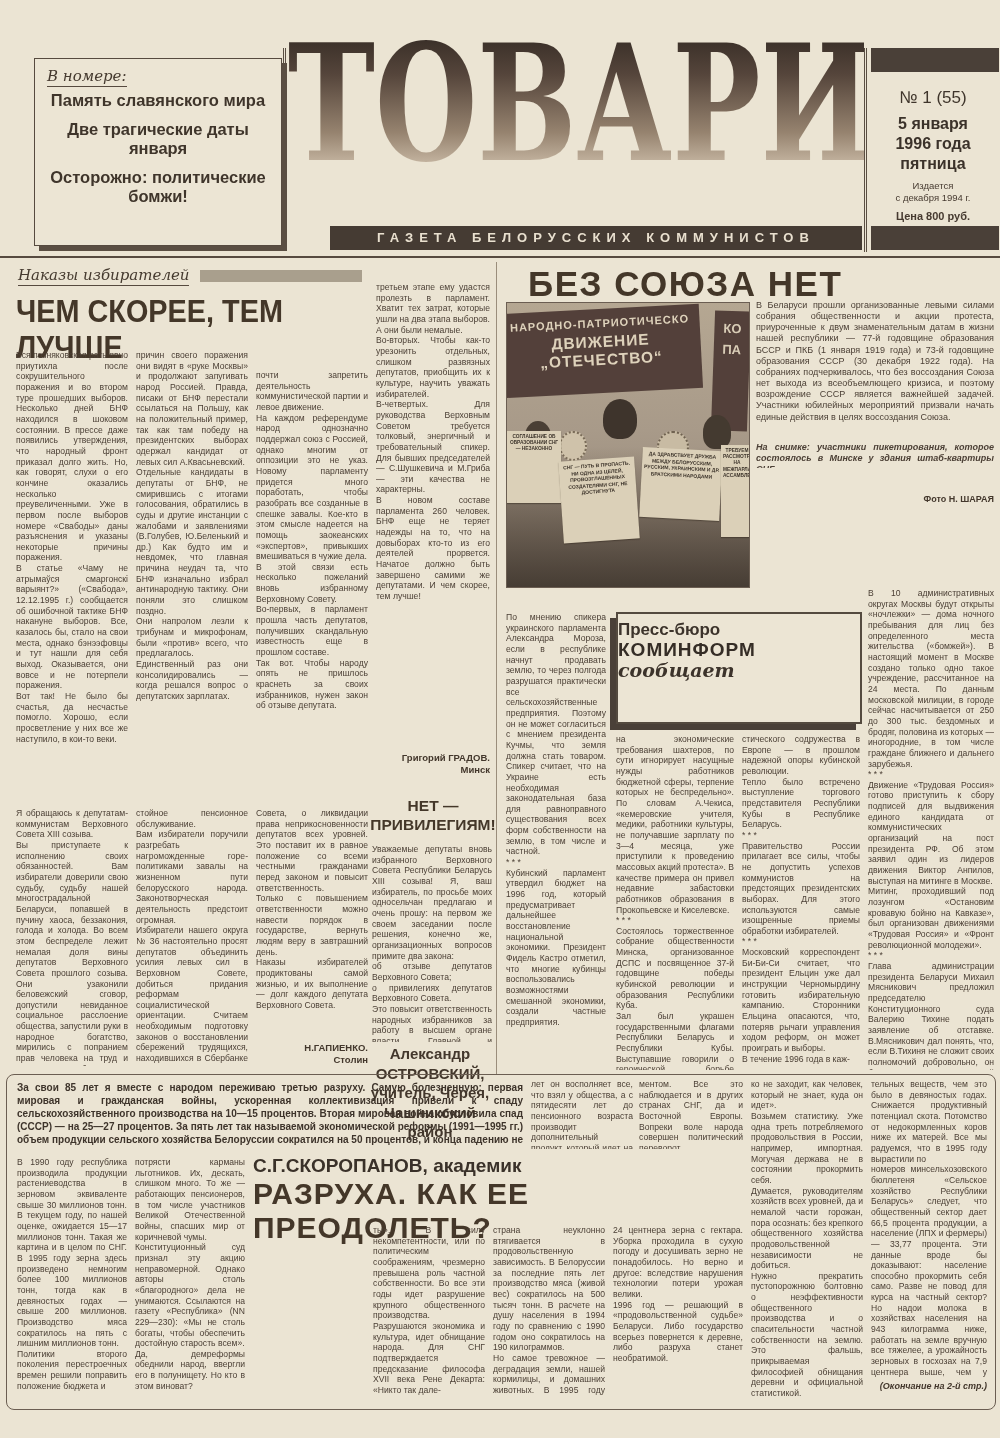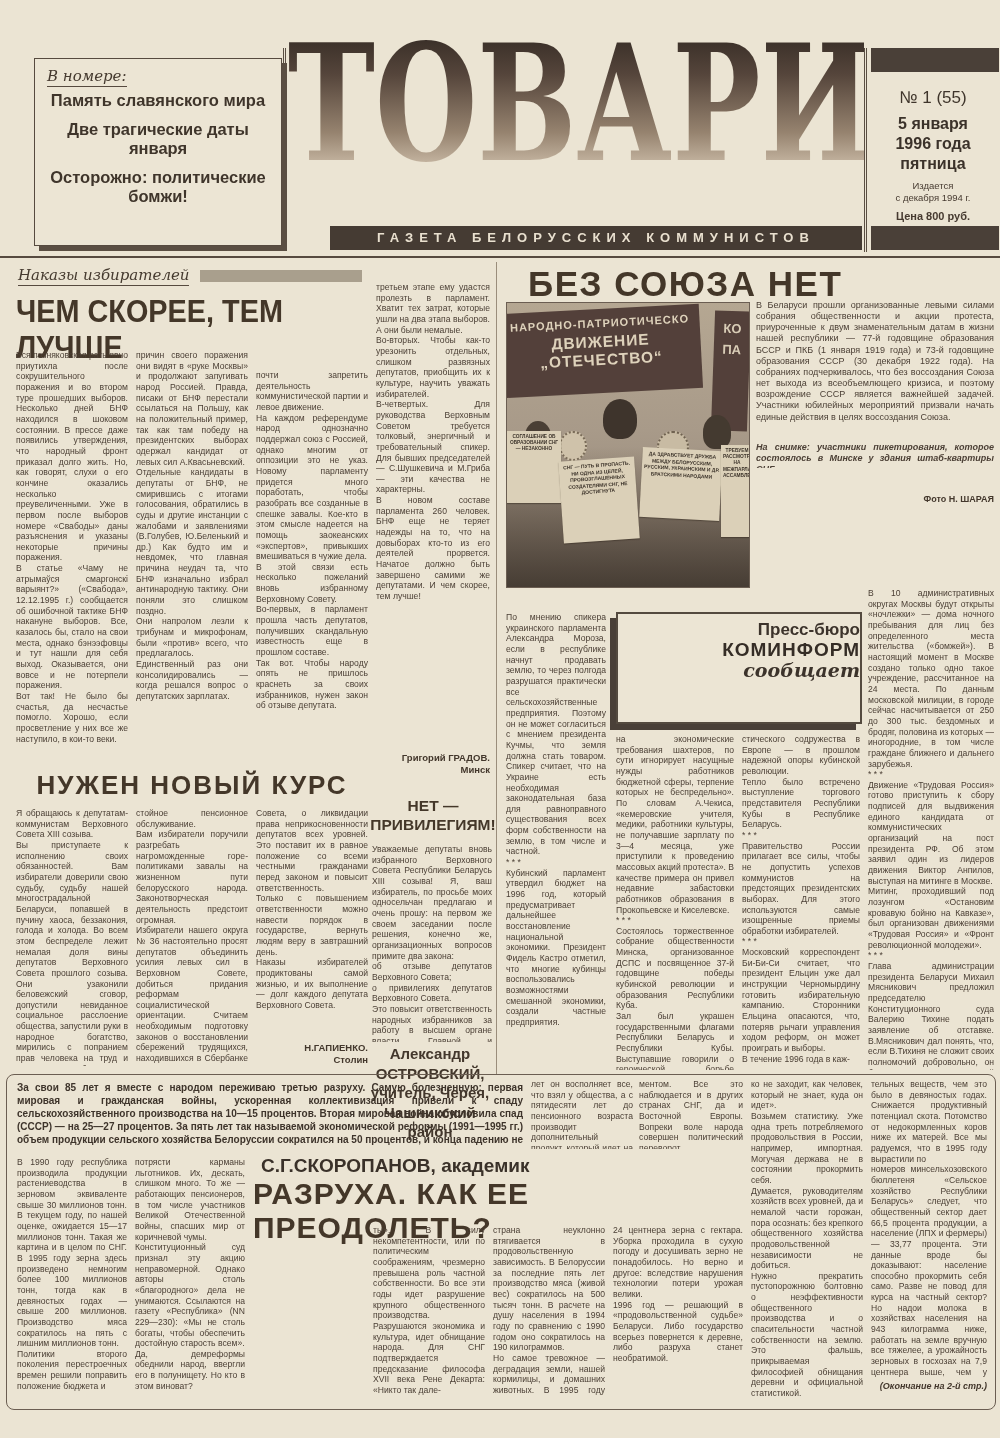--- a/index.html
+++ b/index.html
@@ -90,21 +90,20 @@
   <div class="abs bt" style="left:372px;top:844px;width:120px;height:198px;">Уважаемые депутаты вновь избранного Верховного Совета Республики Беларусь XIII созыва! Я, ваш избиратель, по просьбе моих односельчан предлагаю и очень прошу: на первом же своем заседании после решения, конечно же, организационных вопросов примите два закона:
 об отзыве депутатов Верховного Совета;
 о привилегиях депутатов Верховного Совета.
 Это повысит ответственность народных избранников за работу в высшем органе власти. Главной и единственной привилегией депутата должна быть зарплата.
 А за злоупотребление должностью, служебным положением, за любые махинации надо выработать действенные меры воздействия.</div>
   <div class="abs" style="left:366px;top:1044px;width:128px;text-align:center;font-weight:bold;
        font-size:15px;line-height:1.3;white-space:pre-line;color:#43372c;">Александр ОСТРОВСКИЙ,
 учитель, Черея,
 Чашникский район</div>
 
-  <div class="abs headline" style="left:16px;top:770px;width:352px;font-size:26px;text-align:center;letter-spacing:2px;">НУЖЕН НОВЫЙ КУРС</div>
   <div class="abs bt" style="left:16px;top:808px;width:112px;height:258px;">Я обращаюсь к депутатам-коммунистам Верховного Совета XIII созыва.
 Вы приступаете к исполнению своих обязанностей. Вам избиратели доверили свою судьбу, судьбу нашей многострадальной Беларуси, попавшей в пучину хаоса, беззакония, голода и холода. Во всем этом беспределе лежит немалая доля вины депутатов Верховного Совета прошлого созыва. Они узаконили беловежский сговор, допустили невиданное социальное расслоение общества, запустили руки в народное богатство, мирились с попранием прав человека на труд и отдых, на бесплатное образование и медицинское обслуживание.</div>
   <div class="abs bt" style="left:136px;top:808px;width:112px;height:258px;">стойное пенсионное обслуживание.
 Вам избиратели поручили разгребать нагроможденные горе-политиками завалы на жизненном пути белорусского народа. Законотворческая деятельность предстоит огромная.
 Избиратели нашего округа № 36 настоятельно просят депутатов объединить усилия левых сил в Верховном Совете, добиться придания реформам социалистической ориентации. Считаем необходимым подготовку законов о восстановлении сбережений трудящихся, находившихся в Сбербанке и пропавших в результате инфляции.</div>
   <div class="abs bt" style="left:256px;top:808px;width:112px;height:230px;">Совета, о ликвидации права неприкосновенности депутатов всех уровней. Это поставит их в равное положение со всеми честными гражданами перед законом и повысит ответственность.
 Только с повышением ответственности можно навести порядок в государстве, вернуть людям веру в завтрашний день.
 Наказы избирателей продиктованы самой жизнью, и их выполнение — долг каждого депутата Верховного Совета.</div>
   <div class="abs byline" style="left:256px;top:1042px;width:112px;">Н.ГАПИЕНКО.</div>
   <div class="abs byline" style="left:256px;top:1054px;width:112px;">Столин</div>
@@ -138,21 +137,21 @@
 
   <div class="abs bt" style="left:756px;top:300px;width:238px;height:160px;font-size:9px;">В Беларуси прошли организованные левыми силами собрания общественности и акции протеста, приуроченные к двум знаменательным датам в жизни нашей республики — 77-й годовщине образования БССР и ПКБ (1 января 1919 года) и 73-й годовщине образования СССР (30 декабря 1922 года). На собраниях подчеркивалось, что без воссоздания Союза нет выхода из всеобъемлющего кризиса, и поэтому возрождение СССР является важнейшей задачей. Участники юбилейных мероприятий призвали начать единые действия в целях воссоздания Союза.</div>
   <div class="abs bt bt-bold" style="left:756px;top:442px;width:238px;height:26px;font-size:9px;font-style:italic;">На снимке: участники пикетирования, которое состоялось в Минске у здания штаб-квартиры СНГ.</div>
   <div class="abs" style="left:756px;top:494px;width:238px;text-align:right;font-weight:bold;font-size:9px;color:#43372c;">Фото Н. ШАРАЯ</div>
 
   <div class="abs bt" style="left:506px;top:612px;width:100px;height:458px;">По мнению спикера украинского парламента Александра Мороза, если в республике начнут продавать землю, то через полгода разрушатся практически все сельскохозяйственные предприятия. Поэтому он не может согласиться с мнением президента Кучмы, что земля должна стать товаром. Спикер считает, что на Украине есть необходимая законодательная база для равноправного существования всех форм собственности на землю, в том числе и частной.
 * * *
 Кубинский парламент утвердил бюджет на 1996 год, который предусматривает дальнейшее восстановление национальной экономики. Президент Фидель Кастро отметил, что многие кубинцы воспользовались возможностями смешанной экономики, создали частные предприятия.</div>
 
   <div class="abs" style="left:616px;top:612px;width:242px;height:108px;border:2px solid #544a3f;background:#ece5d4;
-       box-shadow:-6px 6px 0 #4a4038;text-align:right;">
+       box-shadow:-6px 6px 0 #4a4038;text-align:left;">
     <div style="font-weight:bold;font-size:17px;margin-top:6px;color:#3c332b;">Пресс-бюро</div>
     <div style="font-weight:bold;font-size:19px;letter-spacing:1px;color:#352d26;line-height:1.05;">КОМИНФОРМ</div>
     <div style="font-family:'DejaVu Serif',serif;font-style:italic;font-weight:bold;font-size:19px;color:#3c332b;line-height:1.1;">сообщает</div>
   </div>
 
   <div class="abs bt" style="left:616px;top:734px;width:118px;height:336px;">на экономические требования шахтеров, по сути игнорирует насущные нужды работников бюджетной сферы, терпение которых не беспредельно». По словам А.Чекиса, «кемеровские учителя, медики, работники культуры, не получавшие зарплату по 3—4 месяца, уже приступили к проведению массовых акций протеста». В качестве примера он привел недавние забастовки работников образования в Прокопьевске и Киселевске.
 * * *
 Состоялось торжественное собрание общественности Минска, организованное ДСПС и посвященное 37-й годовщине победы кубинской революции и образования Республики Куба.
 Зал был украшен государственными флагами Республики Беларусь и Республики Кубы. Выступавшие говорили о героической борьбе кубинского народа против империалистической блокады.</div>
   <div class="abs bt" style="left:742px;top:734px;width:118px;height:336px;">стического содружества в Европе — в прошлом надежной опоры кубинской революции.
@@ -168,21 +167,21 @@
 Митинг, проходивший под лозунгом «Остановим кровавую бойню на Кавказе», был организован движениями «Трудовая Россия» и «Фронт революционной молодежи».
 * * *
 Глава администрации президента Беларуси Михаил Мясникович предложил председателю Конституционного суда Валерию Тихине подать заявление об отставке. В.Мясникович дал понять, что, если В.Тихиня не сложит своих полномочий добровольно, он будет смещен главой государства. Президент А.Лукашенко считает, что Конституционный суд дестабилизирует обстановку в республике.</div>
 
   <div class="abs" style="left:6px;top:1074px;width:988px;height:334px;border:1px solid #6b5e52;border-radius:8px;">
 
     <div class="abs bt bt-bold" style="left:10px;top:6px;width:506px;height:68px;font-size:10px;line-height:1.3;color:#3e342b;">За свои 85 лет я вместе с народом переживаю третью разруху. Самую болезненную: первая мировая и гражданская войны, ускоренная коллективизация привели к спаду сельскохозяйственного производства на 10—15 процентов. Вторая мировая война обусловила спад (СССР) — на 25—27 процентов. За пять лет так называемой экономической реформы (1991—1995 гг.) объем продукции сельского хозяйства Белоруссии сократился на 50 процентов, и конца падению не видно.</div>
     <div class="abs bt" style="left:524px;top:4px;width:102px;height:70px;">лет он восполняет все, что взял у общества, а с пятидесяти лет до пенсионного возраста производит дополнительный продукт, который идет на расширенное воспроизводство богатства общества, вклю-</div>
     <div class="abs bt" style="left:632px;top:4px;width:104px;height:70px;">ментом. Все это наблюдается и в других странах СНГ, да и Восточной Европы. Вопреки воле народа совершен политический переворот. Восторжествовали «независимость», раздел, игра в «суверените-</div>
 
-    <div class="abs" style="left:246px;top:80px;width:494px;font-weight:bold;font-size:19px;color:#3a3129;margin-left:8px;">С.Г.СКОРОПАНОВ, академик</div>
+    <div class="abs" style="left:246px;top:80px;width:494px;font-weight:bold;font-size:19px;color:#3a3129;">С.Г.СКОРОПАНОВ, академик</div>
     <div class="abs headline" style="left:246px;top:102px;width:494px;font-size:30px;letter-spacing:1px;">РАЗРУХА. КАК ЕЕ ПРЕОДОЛЕТЬ?</div>
 
     <div class="abs bt" style="left:10px;top:82px;width:110px;height:242px;">В 1990 году республика производила продукции растениеводства в зерновом эквиваленте свыше 30 миллионов тонн. В текущем году, по нашей оценке, ожидается 15—17 миллионов тонн. Такая же картина и в целом по СНГ. В 1995 году зерна здесь произведено немногим более 100 миллионов тонн, тогда как в девяностых годах — свыше 200 миллионов. Производство мяса сократилось на пять с лишним миллионов тонн.
 Политики второго поколения перестроечных времен решили поправить положение бюджета и</div>
     <div class="abs bt" style="left:128px;top:82px;width:110px;height:242px;">потрясти карманы льготников. Их, дескать, слишком много. То же — работающих пенсионеров, в том числе участников Великой Отечественной войны, спасших мир от коричневой чумы.
 Конституционный суд признал эту акцию неправомерной. Однако авторы столь «благородного» дела не унимаются. Ссылаются на газету «Республика» (NN 229—230): «Мы не столь богаты, чтобы обеспечить достойную старость всем».
 Да, демреформы обеднили народ, ввергли его в полунищету. Но кто в этом виноват?</div>
 
     <div class="abs bt" style="left:366px;top:150px;width:112px;height:174px;">ты». В силу некомпетентности, или по политическим соображениям, чрезмерно превышена роль частной собственности. Во все эти годы идет разрушение крупного общественного производства.
 Разрушаются экономика и культура, идет обнищание народа. Для СНГ подтверждается предсказание философа XVII века Рене Декарта: «Никто так дале-</div>

